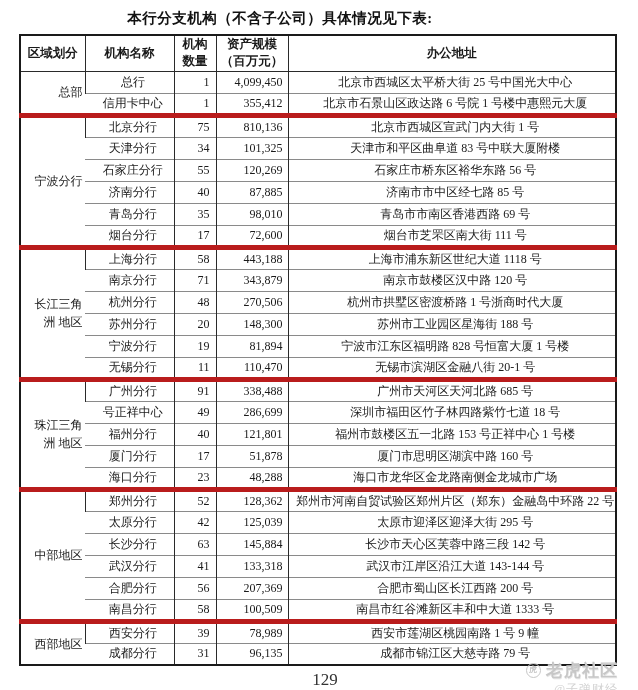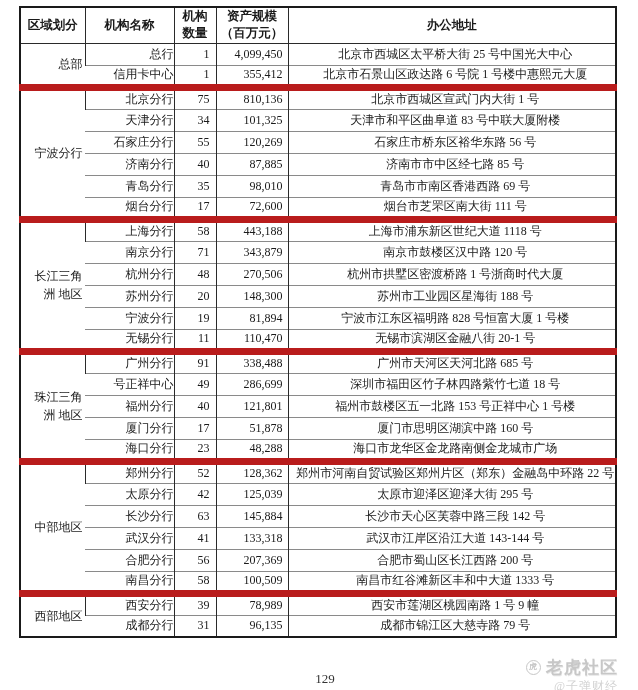--- a/index.html
+++ b/index.html
@@ -45,40 +45,40 @@
     vertical-align: middle;
     white-space: pre-line;
     line-height: 1.35;
     border-bottom: 1px solid #2a2a2a;
     font-size: 12.5px;
   }
 
   .branch-table tbody td { height: 22px; vertical-align: middle; }
   .branch-table tbody tr td { border-top: 1px solid #8a8a8a; }
   .branch-table tbody tr:first-child td { border-top: none; }
-  .branch-table tbody tr.section-start td { border-top: 7px solid #b91c1c; }
+  .branch-table tbody tr.section-start td { border-top: 5px solid #b91c1c; }
 
   td.region-cell {
     text-align: right;
     vertical-align: middle;
     white-space: normal;
     line-height: 1.5;
     padding: 0 2px;
   }
-  td.name-cell    { text-align: right;  padding-left: 7px; }
+  td.name-cell    { text-align: center;  padding-left: 7px; }
   td.count-cell   { text-align: right; padding-right: 6px; }
   td.assets-cell  { text-align: right; padding-right: 5px; }
   td.address-cell { text-align: center;  padding-left: 7px; }
 
   .page-footer {
     position: absolute;
     bottom: 9px; left: 0;
     width: 100%;
     text-align: center;
-    font-size: 13px;
+    font-size: 17px;
     color: #333;
     padding-left: 12px;
   }
 
   .watermark {
     position: absolute;
     right: 20px; bottom: 2px;
     text-align: right;
     line-height: 1.25;
     pointer-events: none;
@@ -105,20 +105,21 @@
     color: #d2d2d2;
     letter-spacing: 1px;
     margin-top: 1px;
   }
 </style>
 </head>
 <body>
 
 <div class="page">
 
+  <div class="doc-title">本行分支机构（不含子公司）具体情况见下表:</div>
 
   <table class="branch-table">
     <colgroup>
       <col style="width:65px">
       <col style="width:89px">
       <col style="width:42px">
       <col style="width:72px">
       <col style="width:328px">
     </colgroup>
     <thead>

